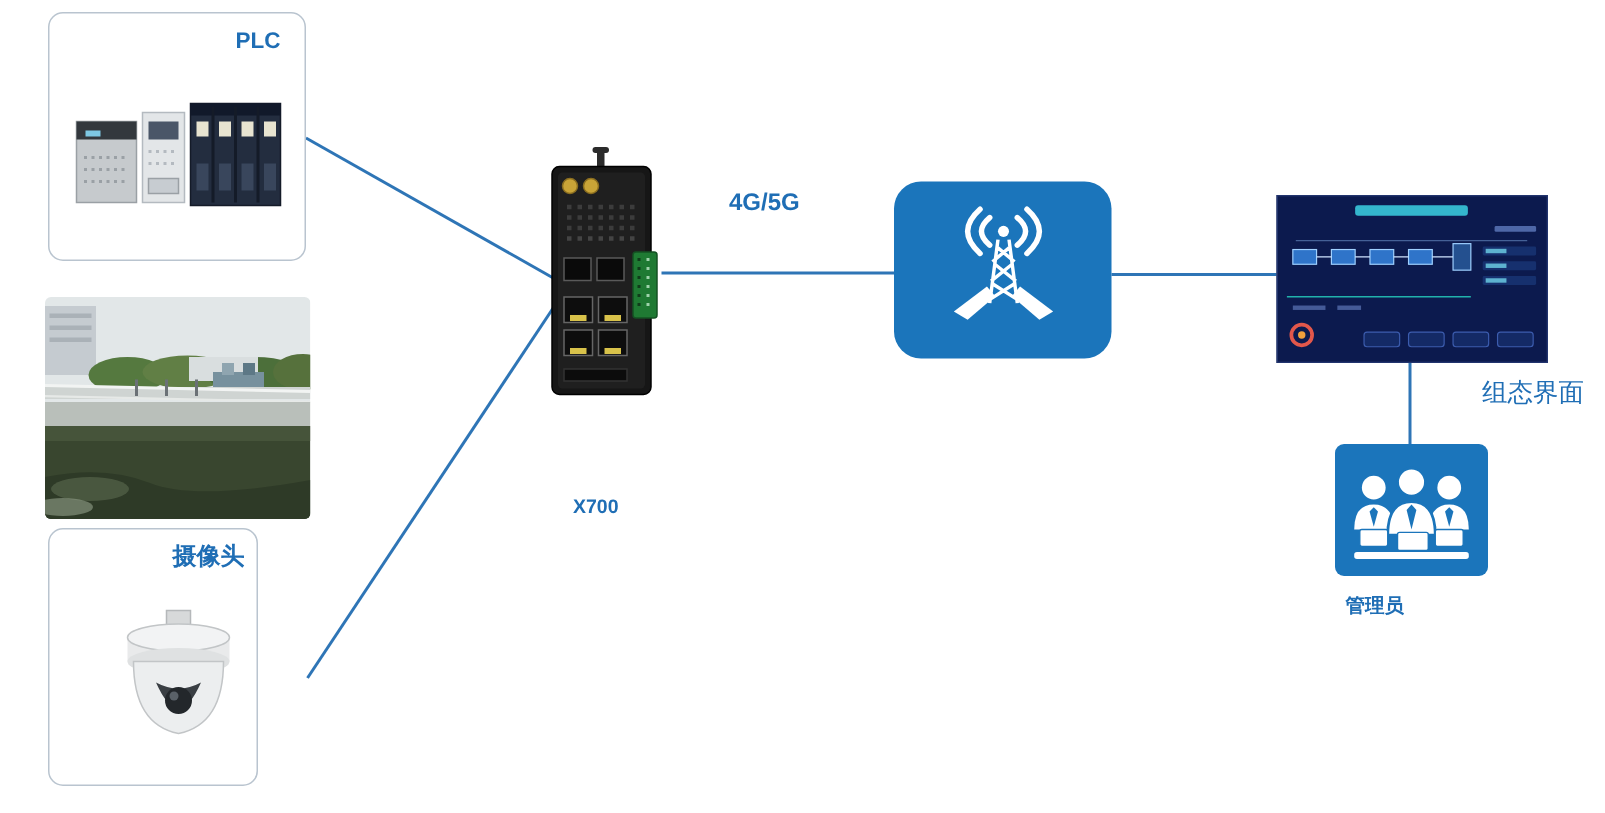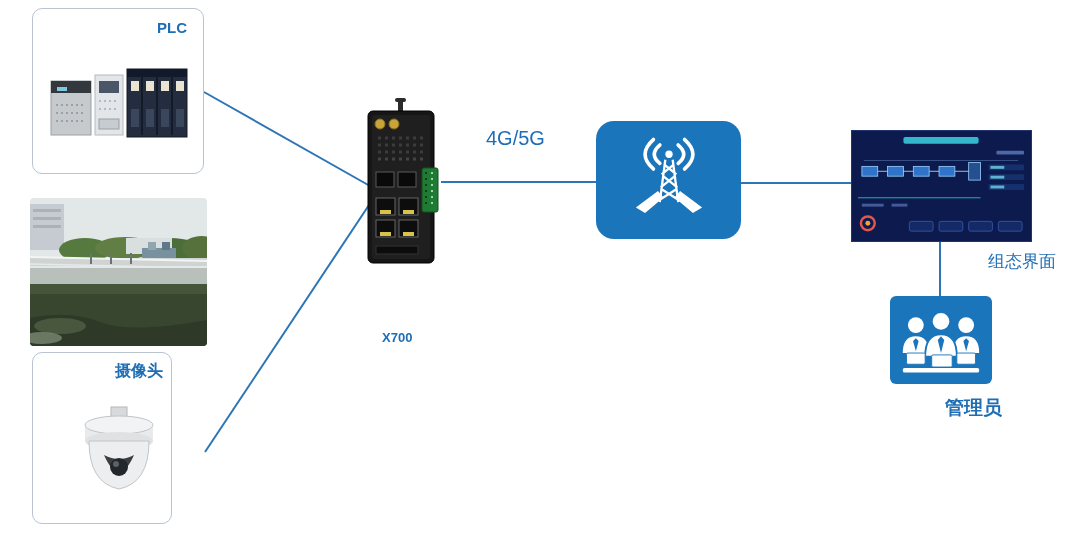--- a/index.html
+++ b/index.html
@@ -14,23 +14,23 @@
     position:absolute; border:1px solid var(--box-border,#b9c4cf);
     border-radius:10px; background:#ffffff; box-sizing:border-box;
   }
   .plc-box { left:32px; top:8px; width:172px; height:166px; }
   .camera-box { left:32px; top:352px; width:140px; height:172px; }
 
   .label { position:absolute; color: var(--label-blue,#1f6eb5); white-space:nowrap;text-align:center; }
   .plc-label { left:124px; top:10px; font-size:15px; font-weight:bold; }
   .camera-label { left:82px; top:8px; font-size:16px; font-weight:bold; }
   .router-label { left:382px; top:330px; font-size:13px; font-weight:bold; }
-  .link-label { left:486px; top:127px; font-size:20px; font-weight:normal; }
+  .link-label { left:486px; top:127px; font-size:16px; font-weight:bold; }
   .scada-label { left:953px; top:250px; font-size:17px;margin-left:35px; }
-  .admin-label { left:897px; top:395px; font-size:19px; font-weight:bold;margin-left:48px; }
+  .admin-label { left:897px; top:395px; font-size:13px; font-weight:bold; }
 
   .plc-art { position:absolute; left:16px; top:50px; width:140px; height:92px; }
   .camera-art { position:absolute; left:36px; top:52px; width:100px; height:110px; }
 
   .photo {
     position:absolute; left:30px; top:198px; width:177px; height:148px;
     border-radius:4px; overflow:hidden;
   }
   .router-art { position:absolute; left:360px; top:98px; width:85px; height:170px; }
 

